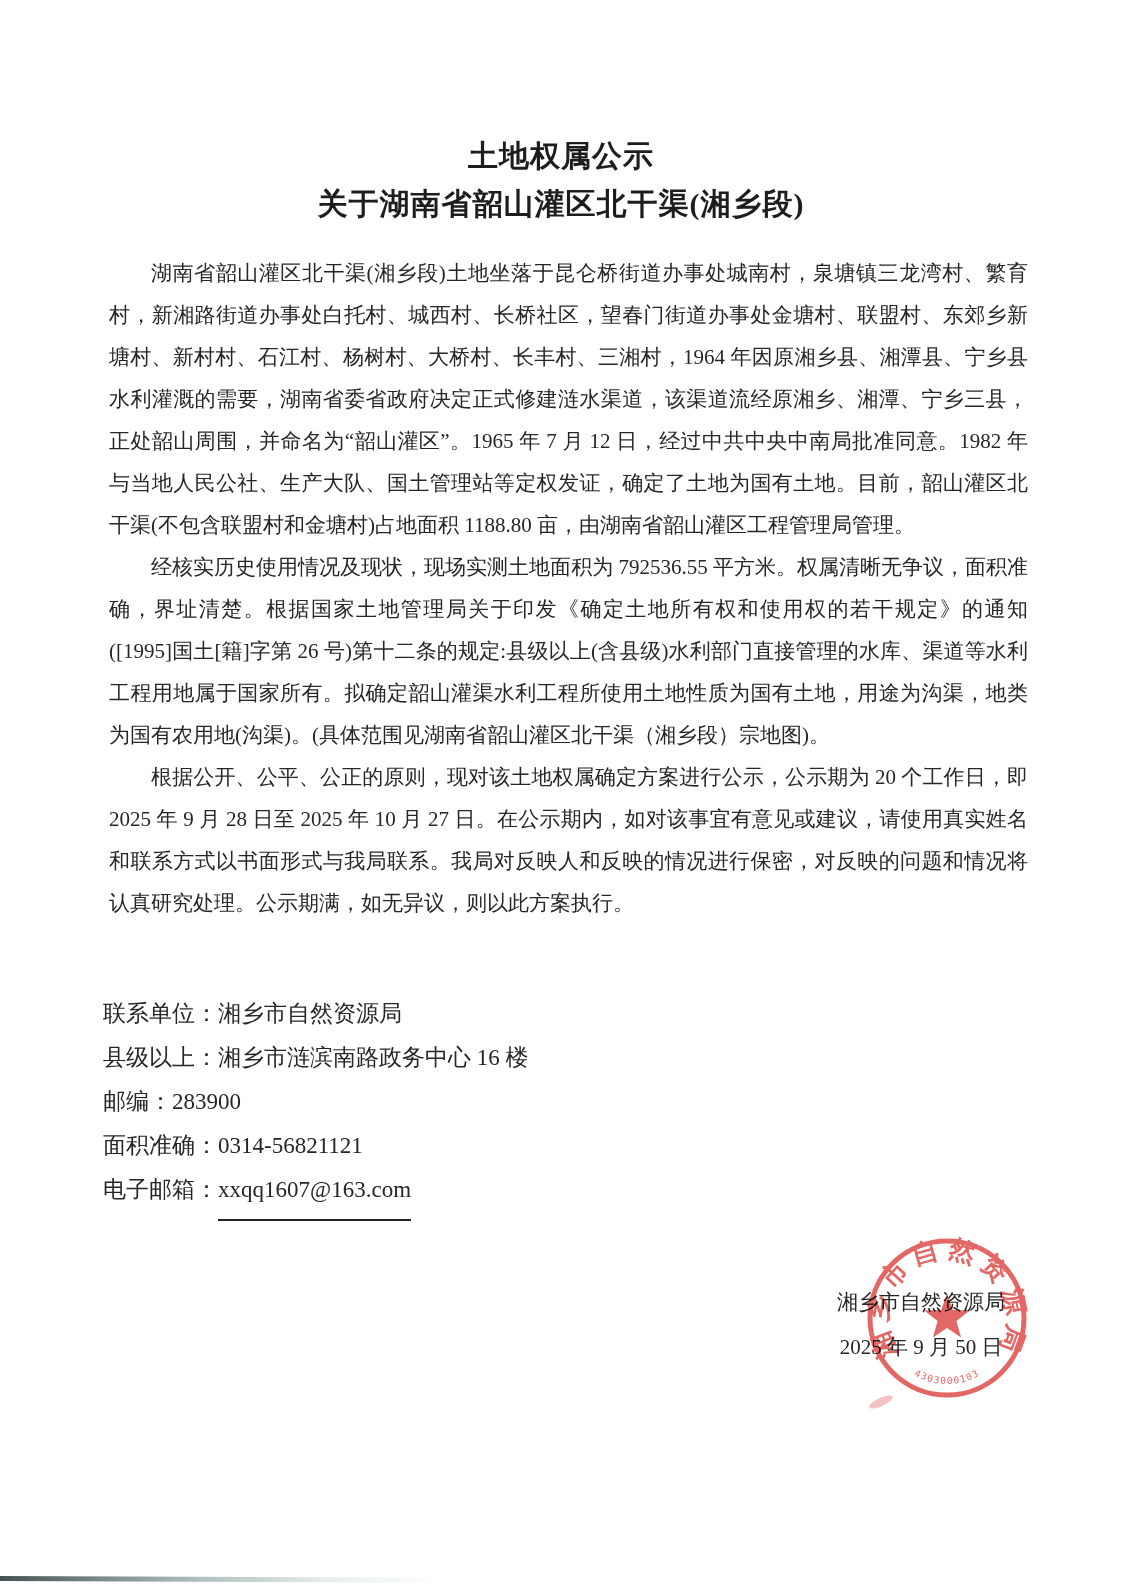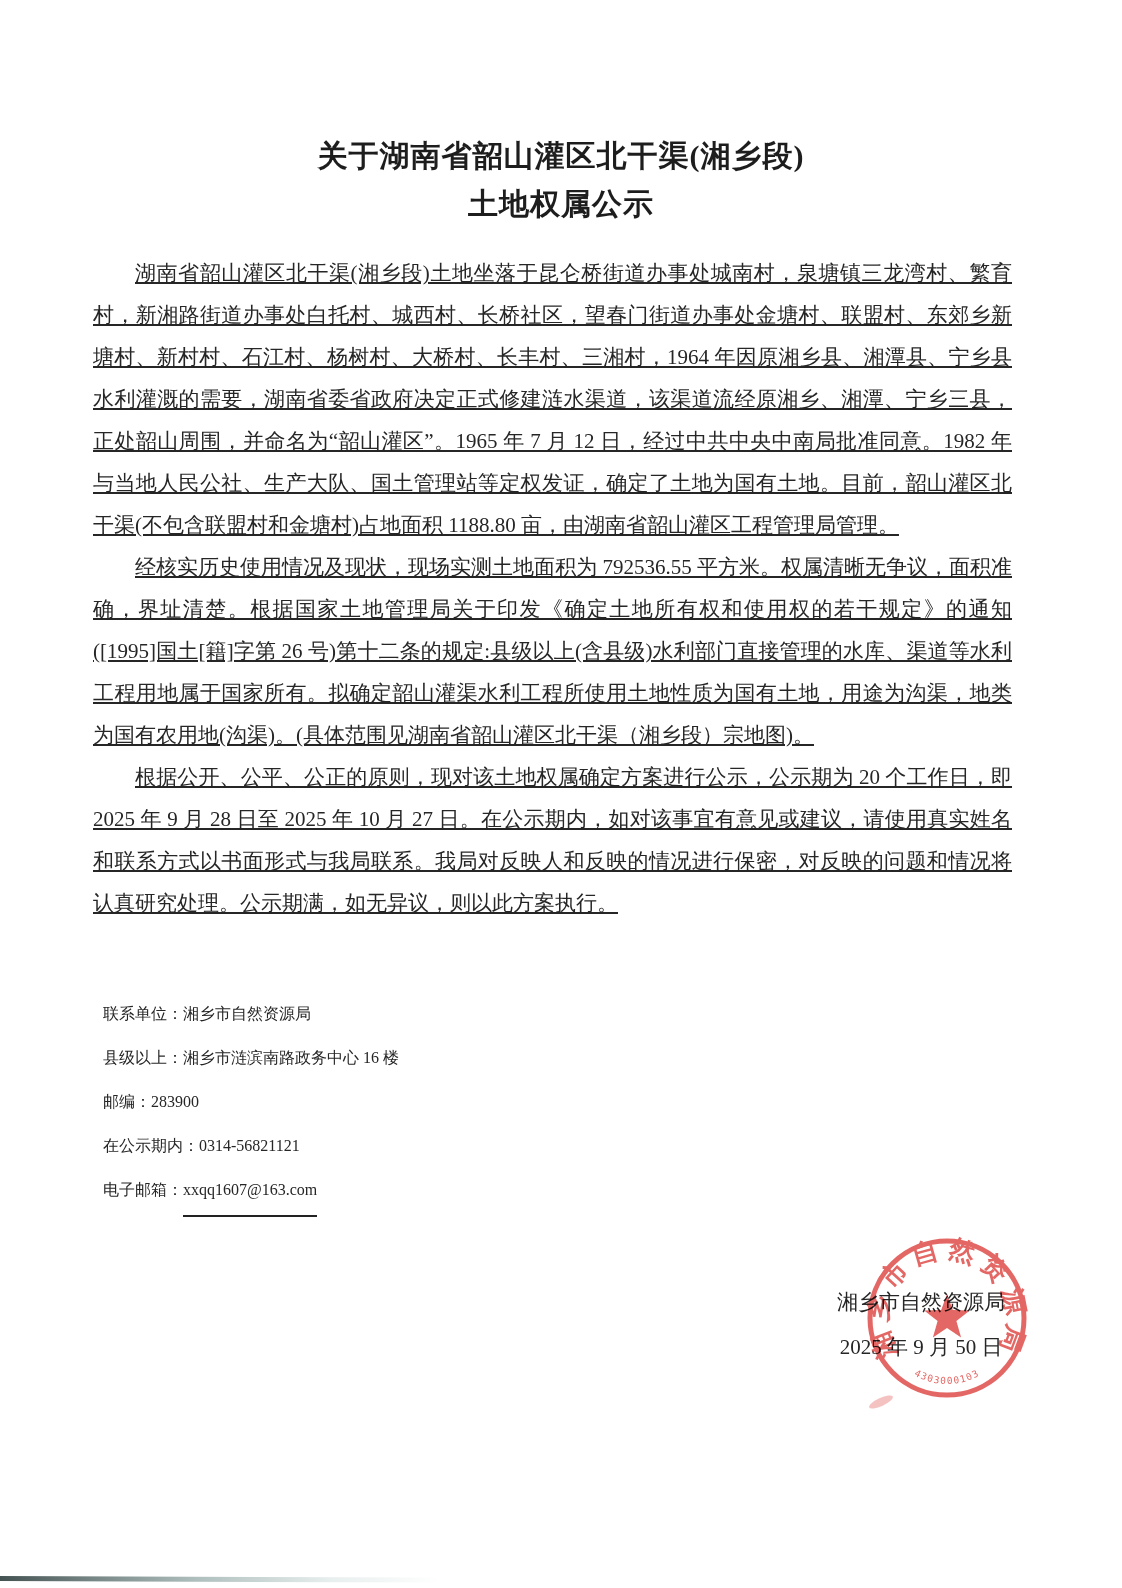--- a/index.html
+++ b/index.html
@@ -18,39 +18,38 @@
     padding-top: 132px;
     text-align: center;
     font-size: 30px;
     font-weight: 700;
     line-height: 48px;
     letter-spacing: 1px;
     color: #1d1d1d;
   }
   .content {
     position: absolute;
-    left: 93px;
+    left: 109px;
     top: 252px;
     width: 919px;
     font-size: 21px;
     line-height: 42px;
     text-align: justify;
     color: #262626;
-    text-decoration: underline;
   }
   .content p {
     margin: 0;
     text-indent: 2em;
   }
   .contact {
     position: absolute;
     left: 103px;
     top: 992px;
     width: 919px;
-    font-size: 16px;
+    font-size: 23px;
     line-height: 44px;
     color: #262626;
   }
   .contact .row { white-space: nowrap; }
   .contact .value.underlined {
     border-bottom: 2px solid #222;
     padding-bottom: 17px;
     cursor: pointer;
   }
   .signature {
@@ -107,42 +106,42 @@
     transform: rotate(0.2deg);
     transform-origin: left center;
   }
 </style>
 </head>
 <body>
 
 <div class="page">
 
   <div class="title">
+    <div>土地权属公示</div>
     <div>关于湖南省韶山灌区北干渠(湘乡段)</div>
-    <div>土地权属公示</div>
   </div>
 
   <div class="content">
     <p>湖南省韶山灌区北干渠(湘乡段)土地坐落于昆仑桥街道办事处城南村，泉塘镇三龙湾村、繁育村，新湘路街道办事处白托村、城西村、长桥社区，望春门街道办事处金塘村、联盟村、东郊乡新塘村、新村村、石江村、杨树村、大桥村、长丰村、三湘村，1964 年因原湘乡县、湘潭县、宁乡县水利灌溉的需要，湖南省委省政府决定正式修建涟水渠道，该渠道流经原湘乡、湘潭、宁乡三县，正处韶山周围，并命名为“韶山灌区”。1965 年 7 月 12 日，经过中共中央中南局批准同意。1982 年与当地人民公社、生产大队、国土管理站等定权发证，确定了土地为国有土地。目前，韶山灌区北干渠(不包含联盟村和金塘村)占地面积 1188.80 亩，由湖南省韶山灌区工程管理局管理。</p>
     <p>经核实历史使用情况及现状，现场实测土地面积为 792536.55 平方米。权属清晰无争议，面积准确，界址清楚。根据国家土地管理局关于印发《确定土地所有权和使用权的若干规定》的通知([1995]国土[籍]字第 26 号)第十二条的规定:县级以上(含县级)水利部门直接管理的水库、渠道等水利工程用地属于国家所有。拟确定韶山灌渠水利工程所使用土地性质为国有土地，用途为沟渠，地类为国有农用地(沟渠)。(具体范围见湖南省韶山灌区北干渠（湘乡段）宗地图)。</p>
     <p>根据公开、公平、公正的原则，现对该土地权属确定方案进行公示，公示期为 20 个工作日，即 2025 年 9 月 28 日至 2025 年 10 月 27 日。在公示期内，如对该事宜有意见或建议，请使用真实姓名和联系方式以书面形式与我局联系。我局对反映人和反映的情况进行保密，对反映的问题和情况将认真研究处理。公示期满，如无异议，则以此方案执行。</p>
   </div>
 
   <div class="contact">
     <div class="row">
       <span class="label">联系单位：</span><span class="value">湘乡市自然资源局</span>
     </div>
     <div class="row">
       <span class="label">县级以上：</span><span class="value">湘乡市涟滨南路政务中心 16 楼</span>
     </div>
     <div class="row">
       <span class="label">邮编：</span><span class="value">283900</span>
     </div>
     <div class="row">
-      <span class="label">在公示期内：</span><span class="value">0314-56821121</span>
+      <span class="label">面积准确：</span><span class="value">0314-56821121</span>
     </div>
     <div class="row">
       <span class="label">电子邮箱：</span><span class="value underlined">xxqq1607@163.com</span>
     </div>
   </div>
 
   <div class="signature">
     <div>湘乡市自然资源局</div>
     <div>2025 年 9 月 50 日</div>
   </div>

